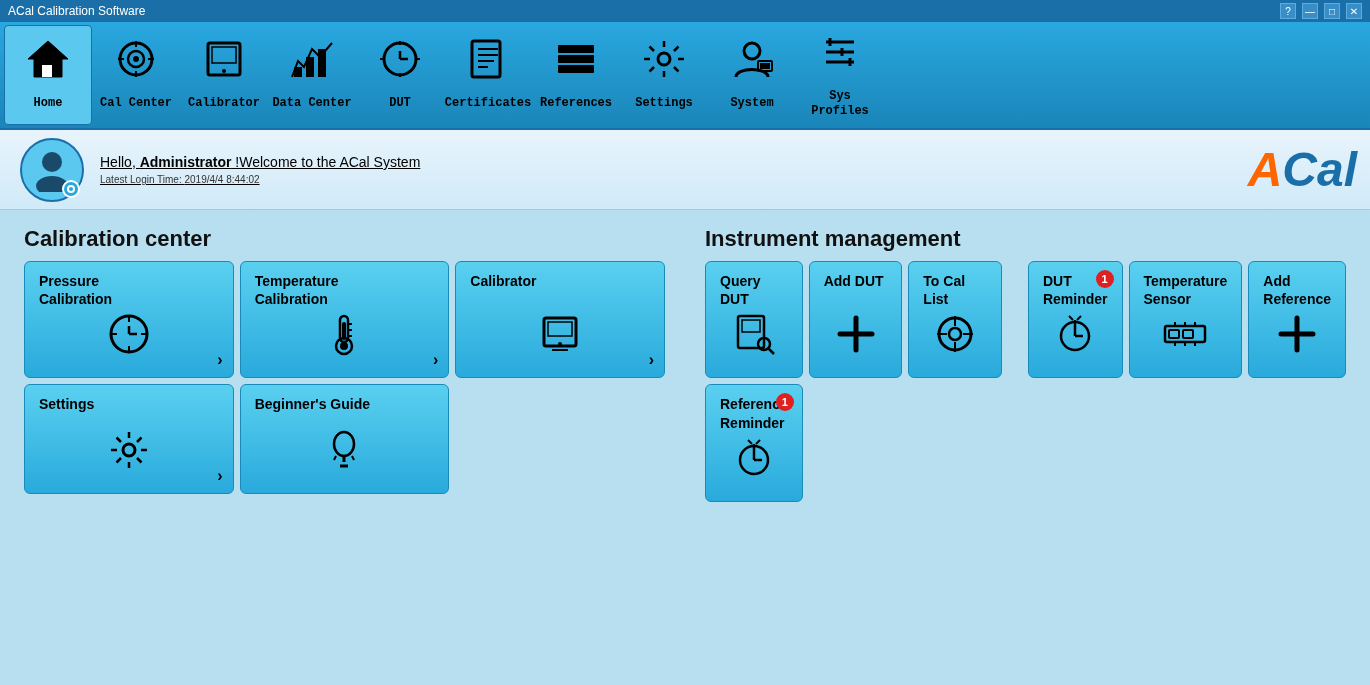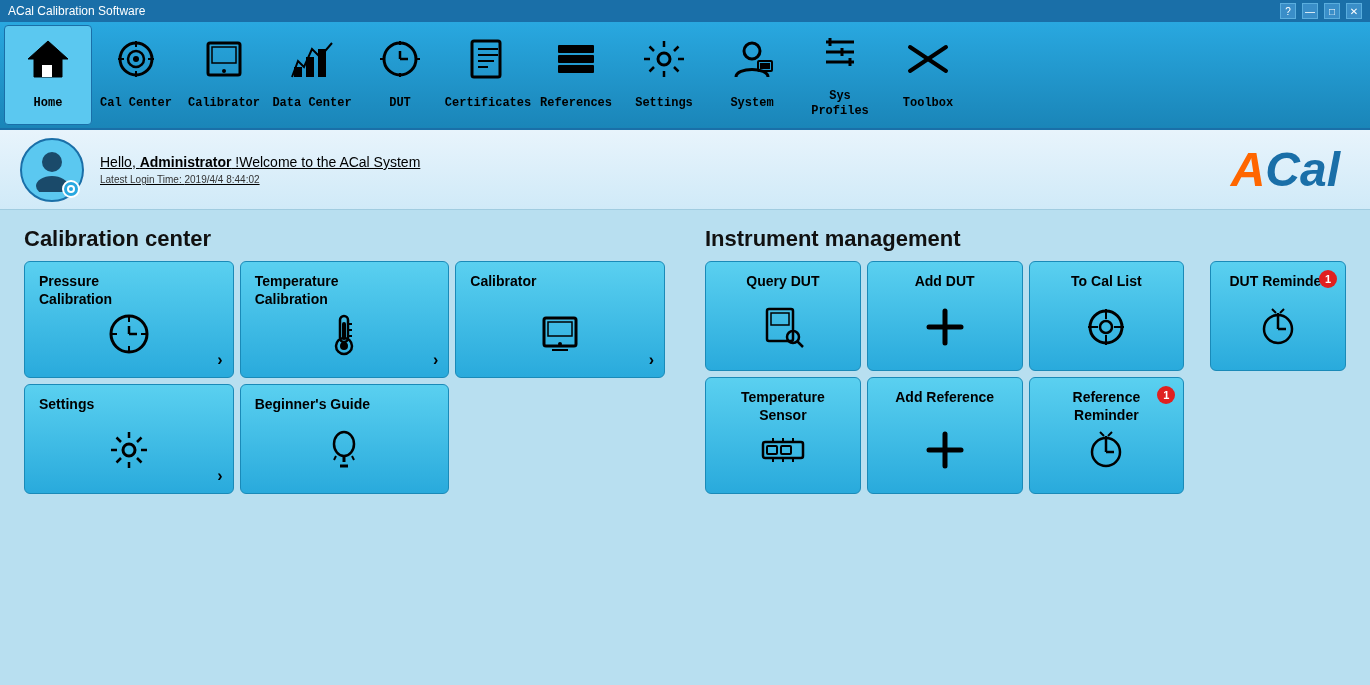--- a/index.html
+++ b/index.html
@@ -121,21 +121,21 @@
     }
     .welcome-text .hello strong {
       text-decoration: underline;
     }
     .welcome-text .login-time {
       font-size: 10px;
       color: #333;
     }
     .acal-logo {
       position: absolute;
-      right: 30px;
+      right: 13px;
       font-size: 48px;
       font-weight: bold;
       color: #1a6fa8;
       font-style: italic;
     }
     .acal-logo span {
       color: #ff6600;
     }
 
     
@@ -155,21 +155,21 @@
       color: #111;
       margin-bottom: 9px;
     }
 
     
     .grid {
       display: grid;
       gap: 6px;
     }
     .grid-3 { grid-template-columns: repeat(3, 1fr); }
-    .grid-4 { grid-template-columns: repeat(4, 1fr); text-align: center; }
+    .grid-4 { grid-template-columns: repeat(6, 1fr); }
 
     
     .card {
       background: linear-gradient(180deg, #5ad0f0 0%, #29aadc 100%);
       border-radius: 6px;
       border: 1px solid #1a8ab8;
       padding: 10px 14px 8px;
       cursor: pointer;
       min-height: 110px;
       display: flex;
@@ -345,29 +345,20 @@
           <line x1="8" y1="20" x2="36" y2="20" stroke="black" stroke-width="3"></line>
           <line x1="12" y1="6" x2="12" y2="14" stroke="black" stroke-width="3"></line>
           <line x1="24" y1="16" x2="24" y2="24" stroke="black" stroke-width="3"></line>
           <line x1="8" y1="30" x2="36" y2="30" stroke="black" stroke-width="3"></line>
           <line x1="32" y1="26" x2="32" y2="34" stroke="black" stroke-width="3"></line>
         </svg>
     </div>
     <div class="nav-label">Sys Profiles</div>
   </div>
 
-  <div class="nav-item">
-    <div class="nav-icon">
-      <svg width="44" height="40" viewBox="0 0 44 40">
-          <line x1="4" y1="8" x2="40" y2="32" stroke="black" stroke-width="4" stroke-linecap="round"></line>
-          <line x1="40" y1="8" x2="4" y2="32" stroke="black" stroke-width="4" stroke-linecap="round"></line>
-        </svg>
-    </div>
-    <div class="nav-label">Toolbox</div>
-  </div>
 </div>
 
 <div class="welcome-bar">
   <div class="avatar">
     <svg width="44" height="44" viewBox="0 0 44 44">
         <circle cx="22" cy="14" r="10" fill="#1a4a6a"></circle>
         <ellipse cx="22" cy="38" rx="16" ry="10" fill="#1a4a6a"></ellipse>
       </svg>
     <div class="avatar-badge">
       <svg width="10" height="10" viewBox="0 0 10 10">

